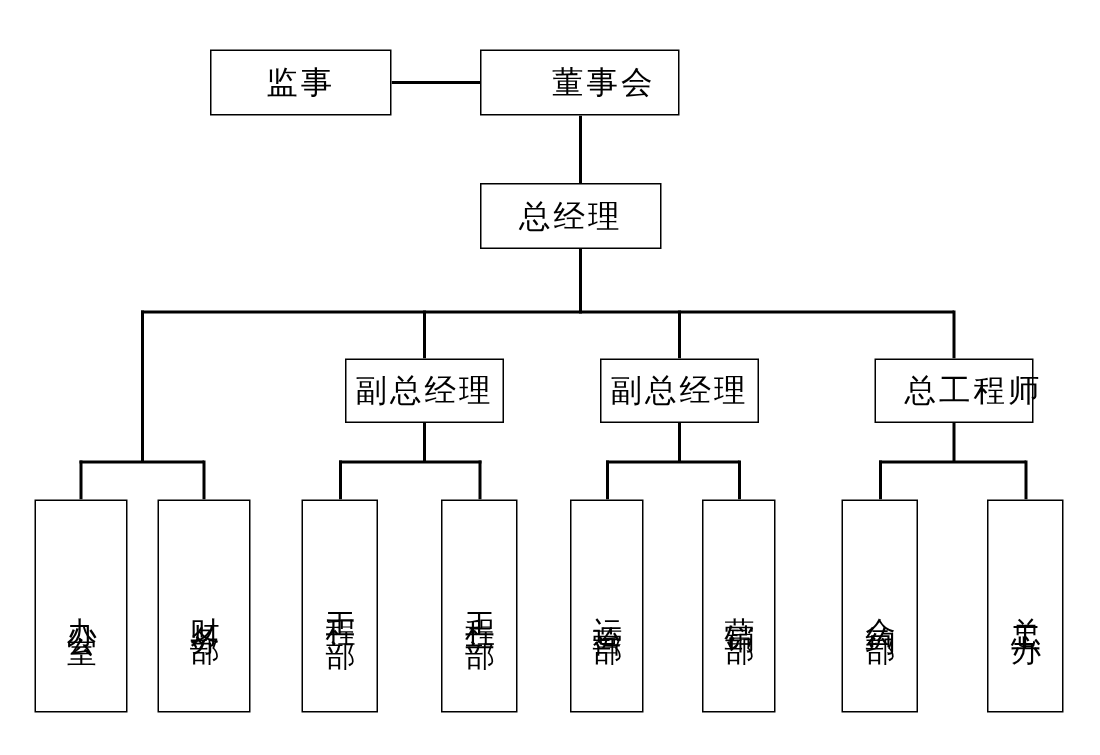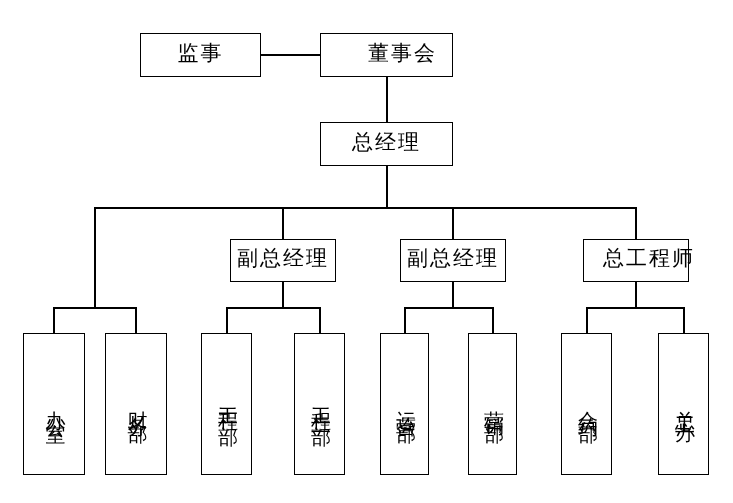--- a/index.html
+++ b/index.html
@@ -5,21 +5,21 @@
   html, body {
     margin: 0;
     padding: 0;
     background: #ffffff;
   }
   #chart-root {
     position: relative;
     width: 733px;
     height: 503px;
     background: #ffffff;
-    font-family: Liberation Mono, monospace;
+    font-family: Liberation Serif, serif;
     overflow: hidden;
   }
   
   .node {
     position: absolute;
     box-sizing: border-box;
     border: 1.6px solid #000000;
     background: #ffffff;
     display: flex;
     align-items: center;
@@ -97,21 +97,21 @@
   <div class="line v" style="left:683px; top:307px; height:26px;"></div>
 
   <div class="node horiz" style="left:140px; top:33px; width:121px; height:44px;">
     <span class="label">监事</span>
   </div>
 
   <div class="node horiz" style="left:320px; top:33px; width:133px; height:44px;padding-left:32px;">
     <span class="label">董事会</span>
   </div>
 
-  <div class="node horiz" style="left:320px; top:122px; width:133px; height:44px;">
+  <div class="node horiz" style="left:320px; top:122px; width:121px; height:44px;">
     <span class="label">总经理</span>
   </div>
 
   <div class="node horiz" style="left:230px; top:239px; width:106px; height:43px;">
     <span class="label">副总经理</span>
   </div>
 
   <div class="node horiz" style="left:400px; top:239px; width:106px; height:43px;">
     <span class="label">副总经理</span>
   </div>

